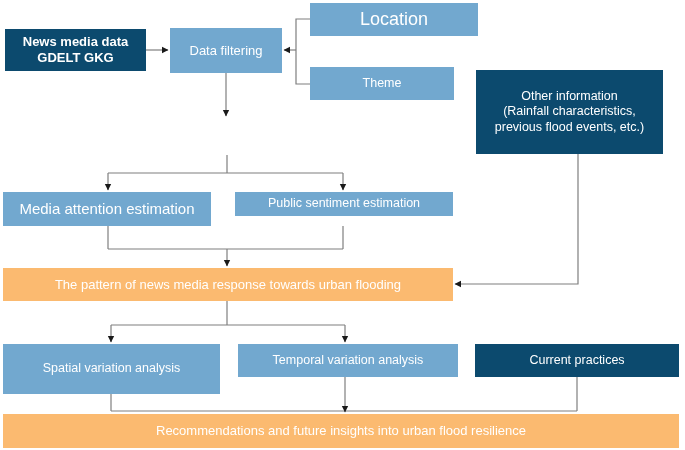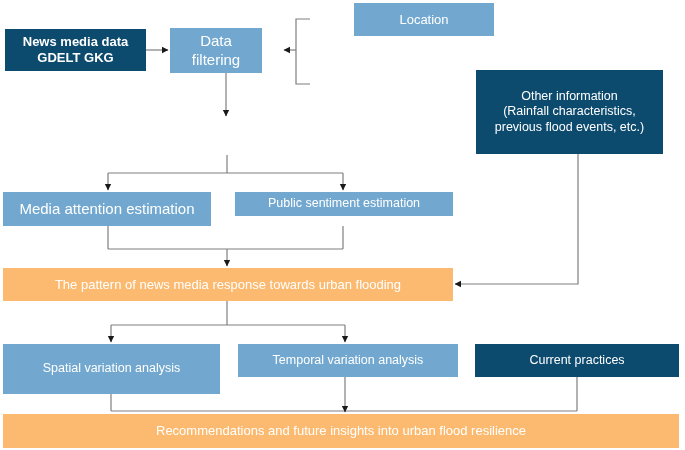--- a/index.html
+++ b/index.html
@@ -41,22 +41,22 @@
     background: #0c4a6e;
   }
   .node.light {
     background: #72A8CF;
   }
   .node.orange {
     background: #FBBA70;
   }
   
   #n-news-media      { left: 5px;   top: 29px;  width: 141px; height: 42px; font-size: 13px; font-weight: 600; }
-  #n-data-filtering  { left: 170px; top: 28px;  width: 92px; height: 45px; font-size: 15px; }
-  #n-location        { left: 310px; top: 3px;   width: 140px; height: 33px; font-size: 13px; margin-left: 44px; }
+  #n-data-filtering  { left: 170px; top: 28px;  width: 112px; height: 45px; font-size: 13px; }
+  #n-location        { left: 310px; top: 3px;   width: 168px; height: 33px; font-size: 18px; }
   #n-theme           { left: 310px; top: 67px;  width: 144px; height: 33px; font-size: 12.5px; }
   #n-other-info      { left: 476px; top: 70px;  width: 187px; height: 84px; font-size: 12.5px; }
   #n-gkg-data        { left: 3px;   top: 118px; width: 450px; height: 37px; font-size: 13px; }
   #n-media-attention { left: 3px;   top: 192px; width: 208px; height: 34px; font-size: 15px; }
   #n-public-sentiment{ left: 235px; top: 192px; width: 218px; height: 24px; font-size: 12.5px; }
   #n-pattern         { left: 3px;   top: 268px; width: 450px; height: 33px; font-size: 13px; }
   #n-spatial         { left: 3px;   top: 344px; width: 217px; height: 50px; font-size: 12.5px; }
   #n-temporal        { left: 238px; top: 344px; width: 220px; height: 33px; font-size: 12.5px; }
   #n-current         { left: 475px; top: 344px; width: 204px; height: 33px; font-size: 12.5px; }
   #n-recommend       { left: 3px;   top: 414px; width: 676px; height: 34px; font-size: 13px; }
@@ -103,20 +103,21 @@
       <path d="M 577 377 L 577 411"></path>
       <path d="M 111 411 L 577 411"></path>
       <path d="M 345 377 L 345 412" marker-end="url(#ah)"></path>
     </g>
   </svg>
 
   <div class="node dark" id="n-news-media">News media data
 GDELT GKG</div>
   <div class="node light" id="n-data-filtering">Data filtering</div>
   <div class="node light" id="n-location">Location</div>
+  <div class="node light" id="n-theme">Theme</div>
   <div class="node dark" id="n-other-info">Other information
 (Rainfall characteristics,
 previous flood events, etc.)</div>
   <div class="node light" id="n-media-attention">Media attention estimation</div>
   <div class="node light" id="n-public-sentiment">Public sentiment estimation</div>
   <div class="node orange" id="n-pattern">The pattern of news media response towards urban flooding</div>
   <div class="node light" id="n-spatial">Spatial variation analysis</div>
   <div class="node dark" id="n-current">Current practices</div>
   <div class="node light" id="n-temporal">Temporal variation analysis</div>
   <div class="node orange" id="n-recommend">Recommendations and future insights into urban flood resilience</div>

